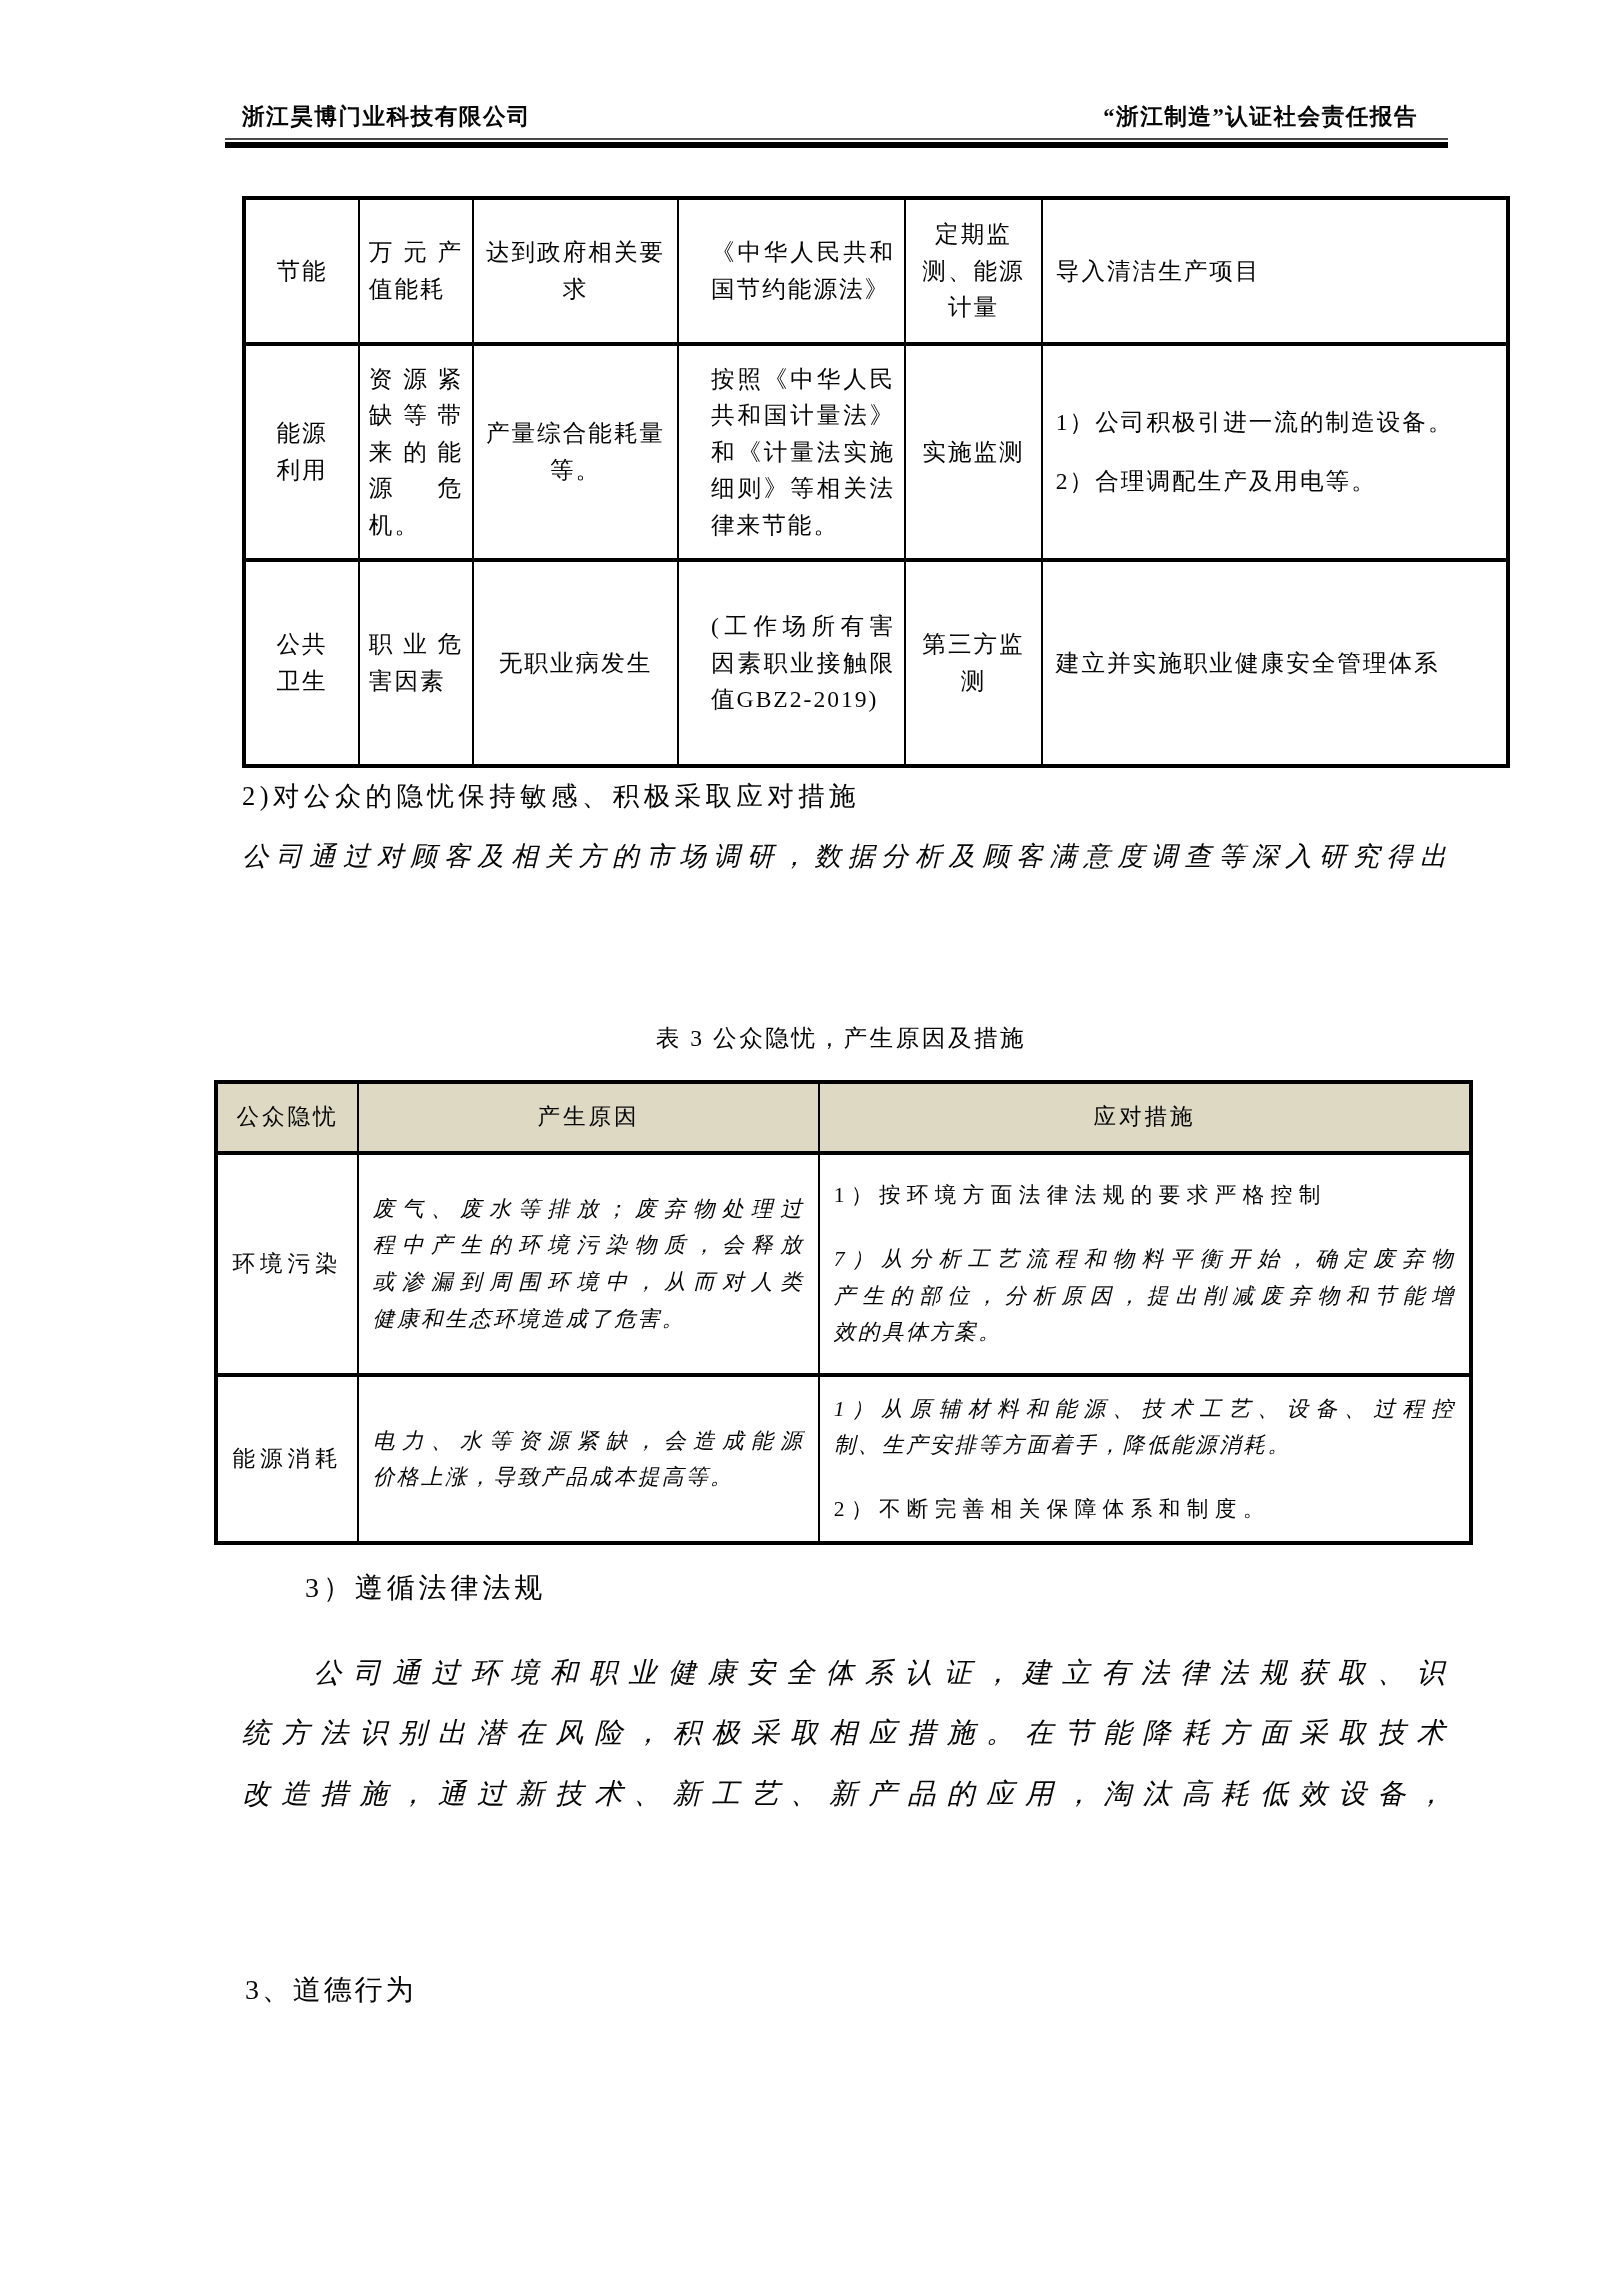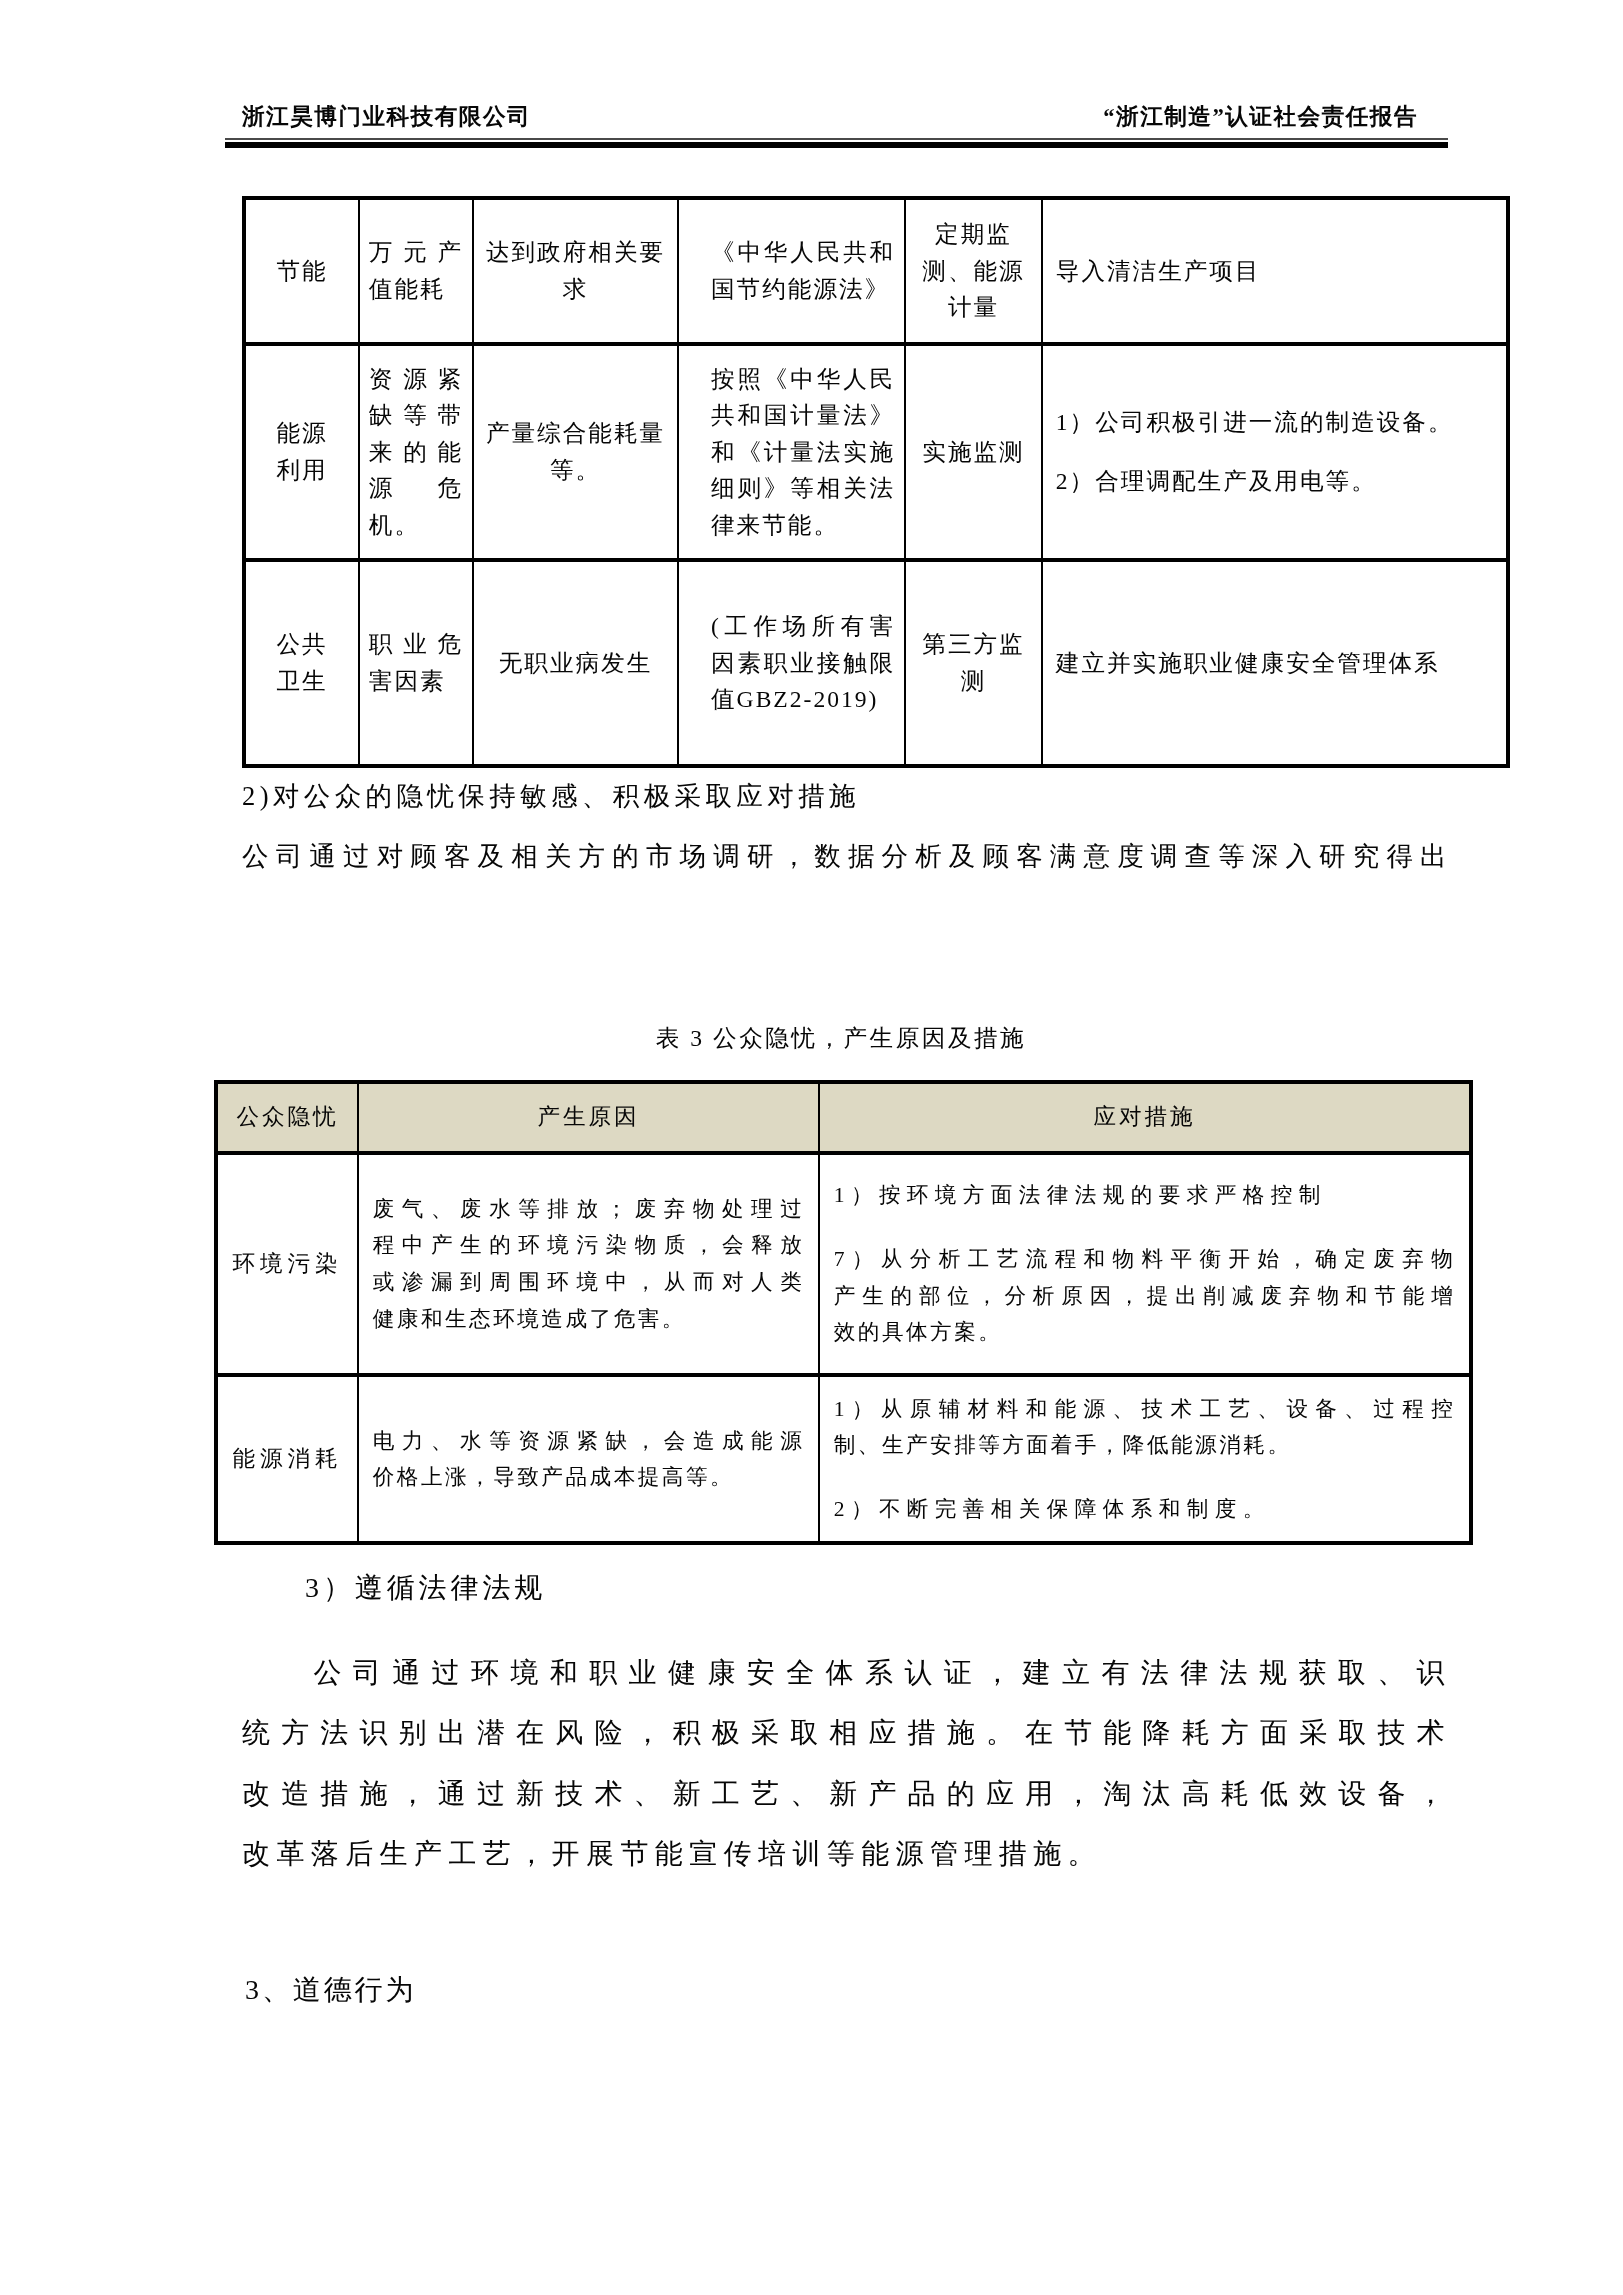--- a/index.html
+++ b/index.html
@@ -44,21 +44,21 @@
   }
   #t3 td:first-child{border-left:4.4px solid #000;}
   #t3 td:last-child{border-right:4.4px solid #000;}
   #t3 .hd{text-align:center;font-size:22.6px;letter-spacing:2.9px;height:71px;}
   #t3 .lbl{text-align:center;font-size:22.6px;letter-spacing:4.9px;}
   #t3 .body{padding:13.7px 13.7px;text-align:left;}
   #t3 .m-first{letter-spacing:6.4px;}
   #t3 .m-gap{margin-top:27px;}
 
   
-  .tl{text-align:justify;text-align-last:justify;}
+  .tl{text-align:justify;text-align-last:justify;font-style:italic;}
   .tl.last{text-align-last:left;}
 
   #p2{left:242px;top:767px;width:1209px;font-size:26.5px;line-height:2.26;letter-spacing:4.4px;}
   #t3title{left:214px;top:1022px;width:1254px;text-align:center;font-size:23.6px;letter-spacing:2.5px;}
   #h3{left:305px;top:1569px;font-size:28px;letter-spacing:3.9px;}
   #p3{left:242px;top:1643px;width:1209px;font-size:28px;line-height:2.16;letter-spacing:6.4px;}
   #p3 .tl:first-child{text-indent:2.55em;}
   #h4{left:245px;top:1971px;font-size:28px;letter-spacing:2.9px;}
 </style>
 </head>
@@ -166,17 +166,16 @@
     </td>
   </tr>
 </tbody>
   </table>
 
 <div class="abs" id="h3">3）遵循法律法规</div>
 <div class="abs" id="p3">
     <div class="tl">公司通过环境和职业健康安全体系认证，建立有法律法规获取、识</div>
     <div class="tl">统方法识别出潜在风险，积极采取相应措施。在节能降耗方面采取技术</div>
     <div class="tl">改造措施，通过新技术、新工艺、新产品的应用，淘汰高耗低效设备，</div>
-    <div class="tl last">改革落后生产工艺，开展节能宣传培训等能源管理措施。</div>
   </div>
 
 <div class="abs" id="h4">3、道德行为</div>
 
 
 </body></html>

